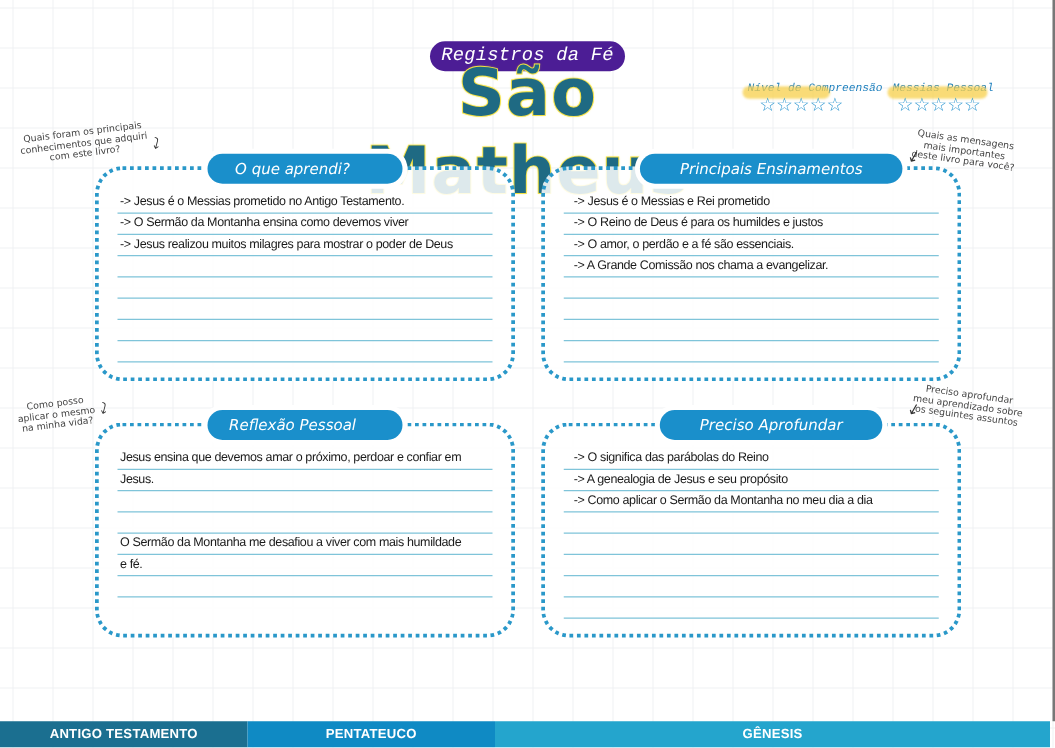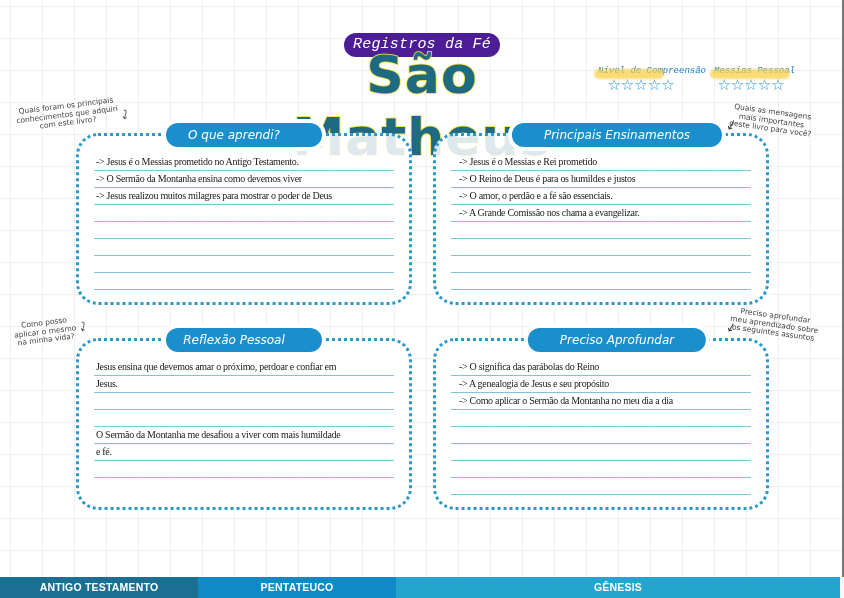--- a/index.html
+++ b/index.html
@@ -72,21 +72,21 @@
     height: 24px; padding: 0 32px; background: #1a8fcb; border-radius: 12px;
     color: #fff; font-family: "DejaVu Sans", sans-serif; font-size: 12px; font-style: italic;
     line-height: 24px; white-space: nowrap; box-shadow: 0 0 0 4px #fff;
   }
   .card-1 .card-title, .card-3 .card-title { min-width: 156px; text-align: center; padding-left: 12px; }
   .card-2 .card-title, .card-4 .card-title { min-width: 150px; text-align: center; margin-left: 16px; }
 
   .lines { position: absolute; left: 15px; right: 15px; top: 18px; }
   .line {
     height: 17px; border-bottom: 1.5px solid #7fc4d9;
-    font-family: Liberation Serif, serif;
+    font-family: Liberation Sans, sans-serif;
     font-size: 10px; color: #1b1b1b; line-height: 16px; padding-left: 2px;
     white-space: nowrap; overflow: hidden; letter-spacing: -0.3px;
   }
   .card-2 .line, .card-4 .line { padding-left: 8px; }
 
   .bottom-bar { position: absolute; left: 0; top: 577px; width: 844px; height: 21px; display: flex; }
   .tab {
     height: 100%; color: #fff; font-family: "Liberation Sans", sans-serif;
     font-weight: bold; font-size: 10.5px; text-align: center; line-height: 21px;
     letter-spacing: 0.2px;

